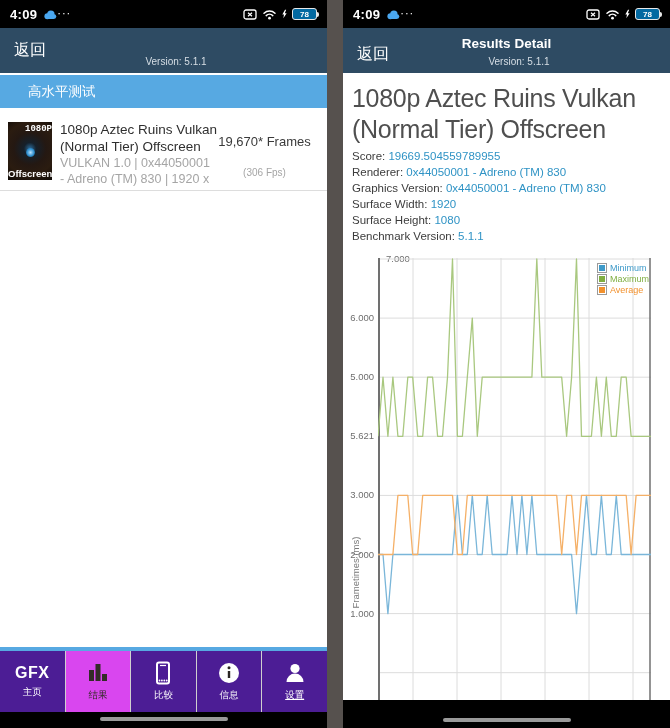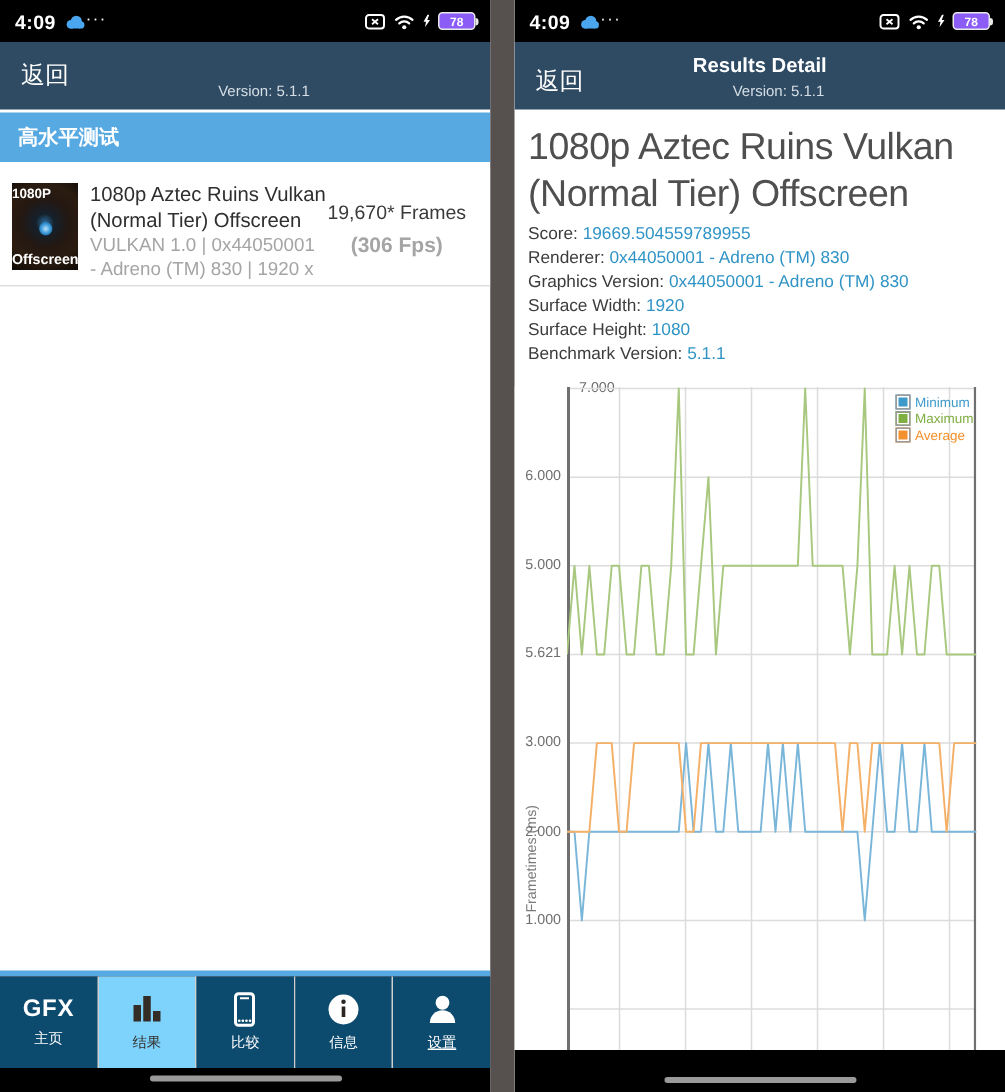--- a/index.html
+++ b/index.html
@@ -11,58 +11,58 @@
   #screen-right { left:343px; }
   .seam { position:absolute; top:0; left:327px; width:16px; height:728px; background:#56514e; }
 
   
   .statusbar { position:absolute; top:0; left:0; width:100%; height:28px; background:#000;
                display:flex; align-items:center; color:#fff; font-size:13px; padding:0 10px; }
   .sb-time { font-weight:bold; letter-spacing:.3px; margin-right:6px; }
   .sb-right { margin-left:auto; display:flex; align-items:center; gap:5px; }
   .sb-dots { color:#fff; font-size:11px; letter-spacing:1px; margin-top:-2px;}
   .batt { position:relative; width:25px; height:12px; border:1px solid #e8e8e8; border-radius:3px;
-          background:#8b5cf6; display:flex; align-items:center; justify-content:center; }
+          background:#0369a1; display:flex; align-items:center; justify-content:center; }
   .batt span { color:#fff; font-size:8px; font-weight:bold; }
   .batt:after { content:""; position:absolute; right:-3px; top:3px; width:2px; height:5px;
                 background:#e8e8e8; border-radius:0 2px 2px 0; }
 
   
   .appbar { position:absolute; top:28px; left:0; width:100%; height:45px; background:#2e4b63; color:#fff; }
   .appbar .back { position:absolute; left:14px; top:12px; font-size:16px; }
   #screen-right .appbar .back { top:16px; }
   .appbar .titlec { position:absolute; top:8px; width:100%; text-align:center; font-size:13.5px; font-weight:bold; }
   .appbar .version { position:absolute; bottom:6px; width:100%; text-align:center; font-size:10px; color:#d6dee5;padding-left:25px; }
 
   
   .section-hdr { position:absolute; top:75px; left:0; width:100%; height:33px; background:#57a9e2;
-                 color:#fff; font-size:13.5px; display:flex; align-items:center; padding-left:12px;font-weight:bold; }
+                 color:#fff; font-size:13.5px; display:flex; align-items:center; padding-left:28px; }
   .result-item { position:absolute; top:112px; left:0; width:100%; height:79px; background:#fff;
                  border-bottom:1px solid #ddd; }
   .thumb { position:absolute; left:8px; top:10px; width:44px; height:58px;
            background:radial-gradient(circle at 50% 46%, #2c6d9d 0%, #15202b 16%, #241812 42%, #2b1c10 68%, #0e0905 100%);
            display:flex; flex-direction:column; justify-content:space-between; }
-  .thumb .t-top { color:#fff; font-size:9px; font-weight:bold; text-align:left; margin-top:2px; }
+  .thumb .t-top { color:#fff; font-size:9px; font-weight:bold; text-align:right; margin-top:2px;font-family:Liberation Mono, monospace; }
   .thumb .t-bot { color:#fff; font-size:9.5px; font-weight:bold; text-align:center; margin-bottom:1px; }
   .thumb .glow { position:absolute; left:50%; top:44%; width:9px; height:9px; margin-left:-4px;
                  border-radius:50%; background:radial-gradient(circle,#b8e2ff 0%,#2e8fd0 55%,rgba(40,120,180,0) 100%); }
   .ri-text { position:absolute; left:60px; top:9px; width:158px; }
   .ri-title { color:#2f2f2f; font-size:13.5px; line-height:17px; }
   .ri-sub { color:#a5a5a5; font-size:12.5px; line-height:16px; }
   .ri-right { position:absolute; right:10px; top:22px; width:105px; text-align:center; }
   .ri-frames { color:#3a3a3a; font-size:13px; }
-  .ri-fps { color:#a5a5a5; font-size:14px; margin-top:6px;font-weight:bold; }
+  .ri-fps { color:#a5a5a5; font-size:10px; margin-top:18px; }
 
   
   .nav-accent { position:absolute; top:647px; left:0; width:100%; height:4px; background:#57a9e2; }
   .navbar { position:absolute; top:651px; left:0; width:100%; height:61px; display:flex; background:#2a2522; }
   .tab { flex:1; display:flex; flex-direction:column; align-items:center; justify-content:center;
-         gap:4px; background:#0c4a6e; color:#fff; border-right:1px solid #cfcfcf; }
+         gap:4px; background:#4c1d95; color:#fff; border-right:1px solid #cfcfcf; }
   .tab:last-child { border-right:none;text-decoration:underline; }
-  .tab.active { background:#7dd3fc; color:#332c27; }
+  .tab.active { background:#d946ef; color:#332c27; }
   .tab .lbl { font-size:9.5px; }
   .tab .gfx { font-size:16px; font-weight:bold; letter-spacing:.5px; }
   .tab svg { display:block; }
   .homebar { position:absolute; bottom:0; left:0; width:100%; height:16px; background:#000; }
   .homebar i { position:absolute; left:50%; top:5px; width:128px; height:4px; margin-left:-64px;
                background:#9a9a9a; border-radius:2px; }
   .bottom-black { position:absolute; top:700px; left:0; width:100%; height:28px; background:#000; }
   .bottom-black i { position:absolute; left:50%; top:18px; width:128px; height:4px; margin-left:-64px;
                     background:#9a9a9a; border-radius:2px; }
 

